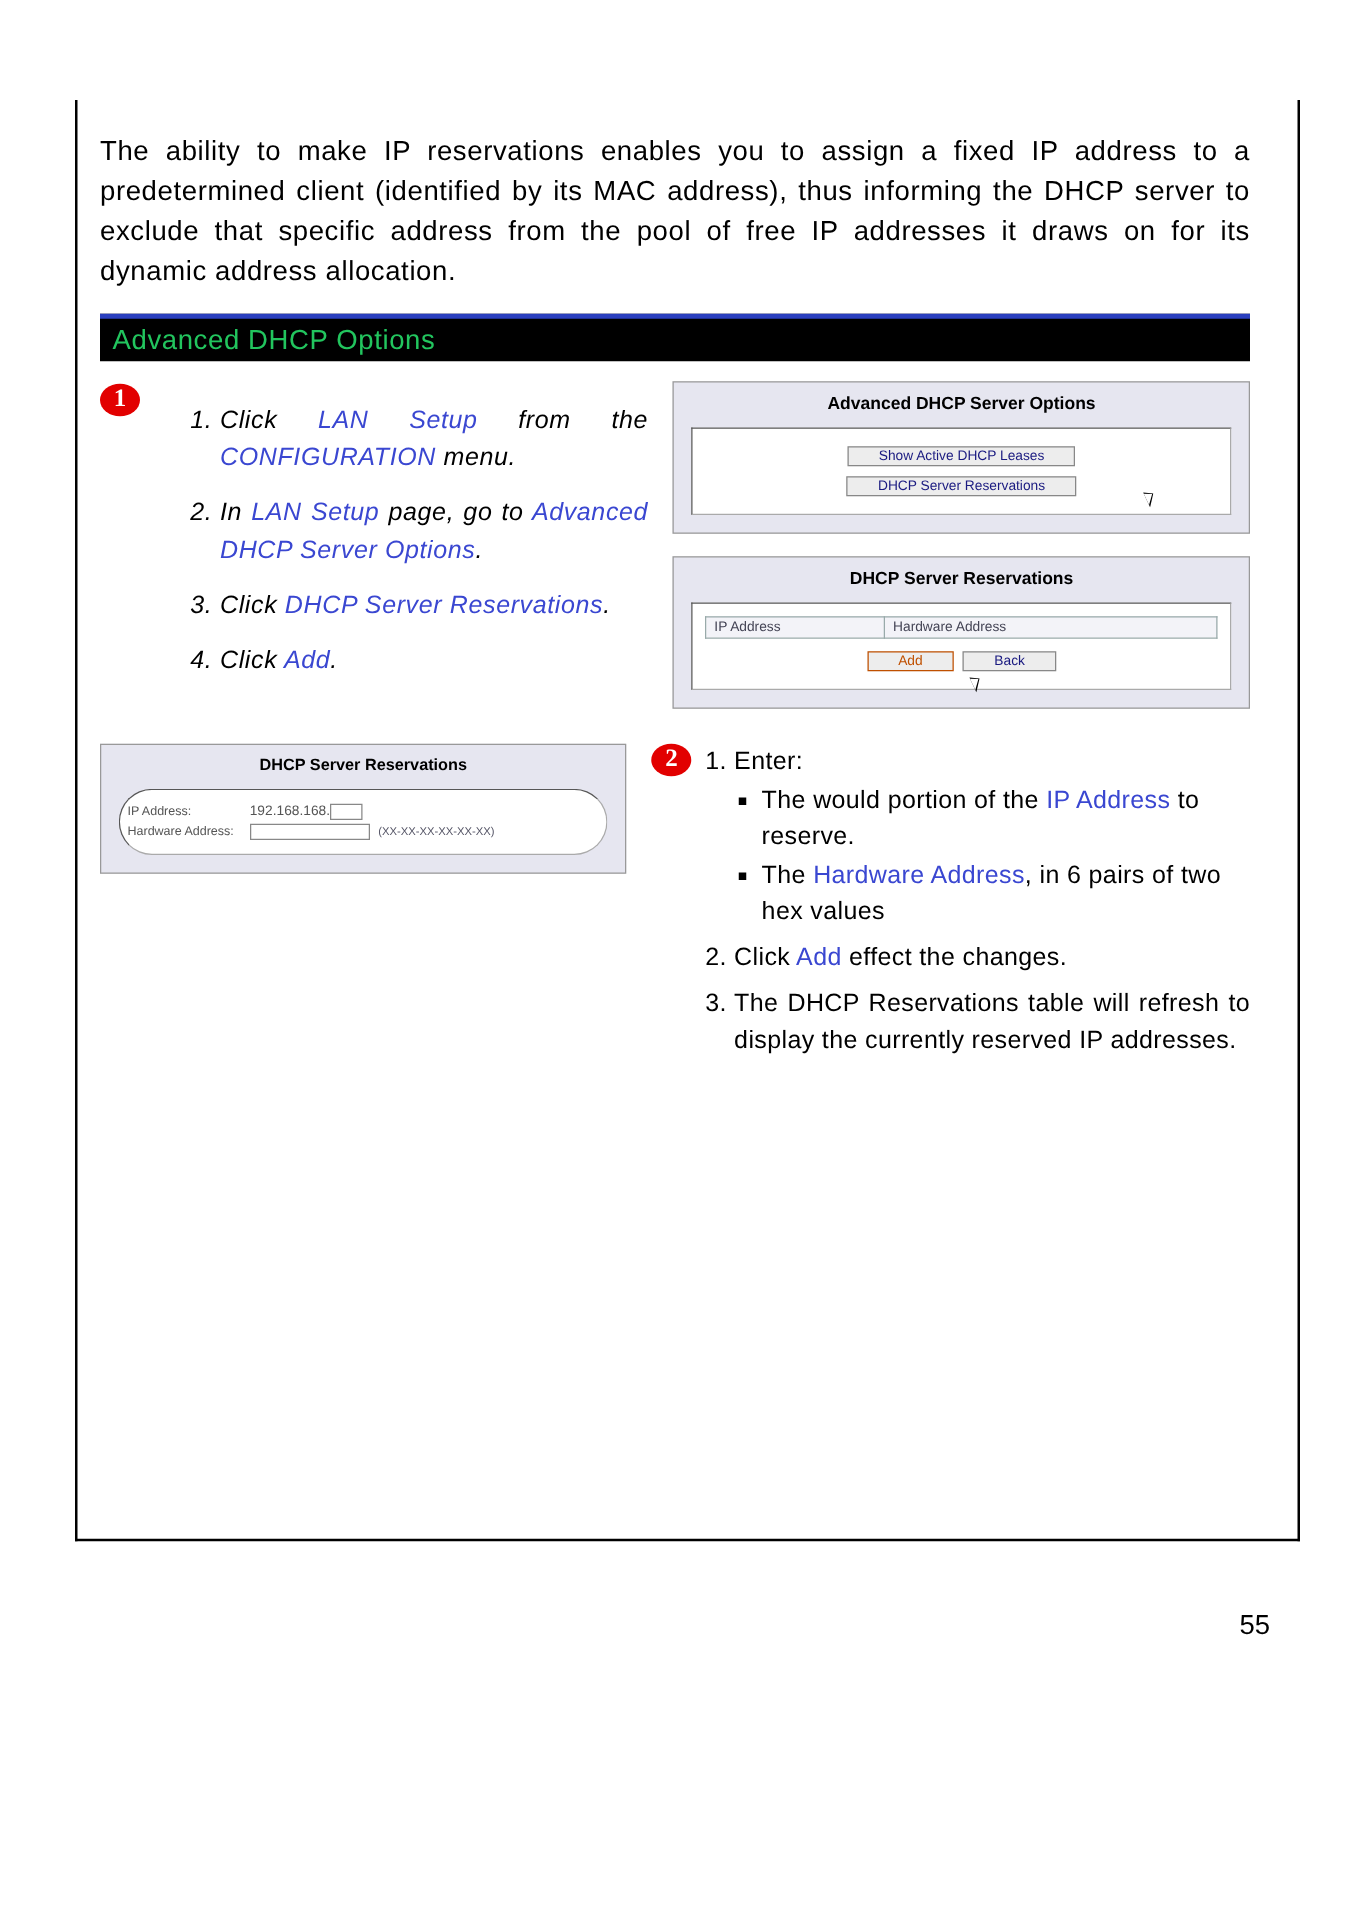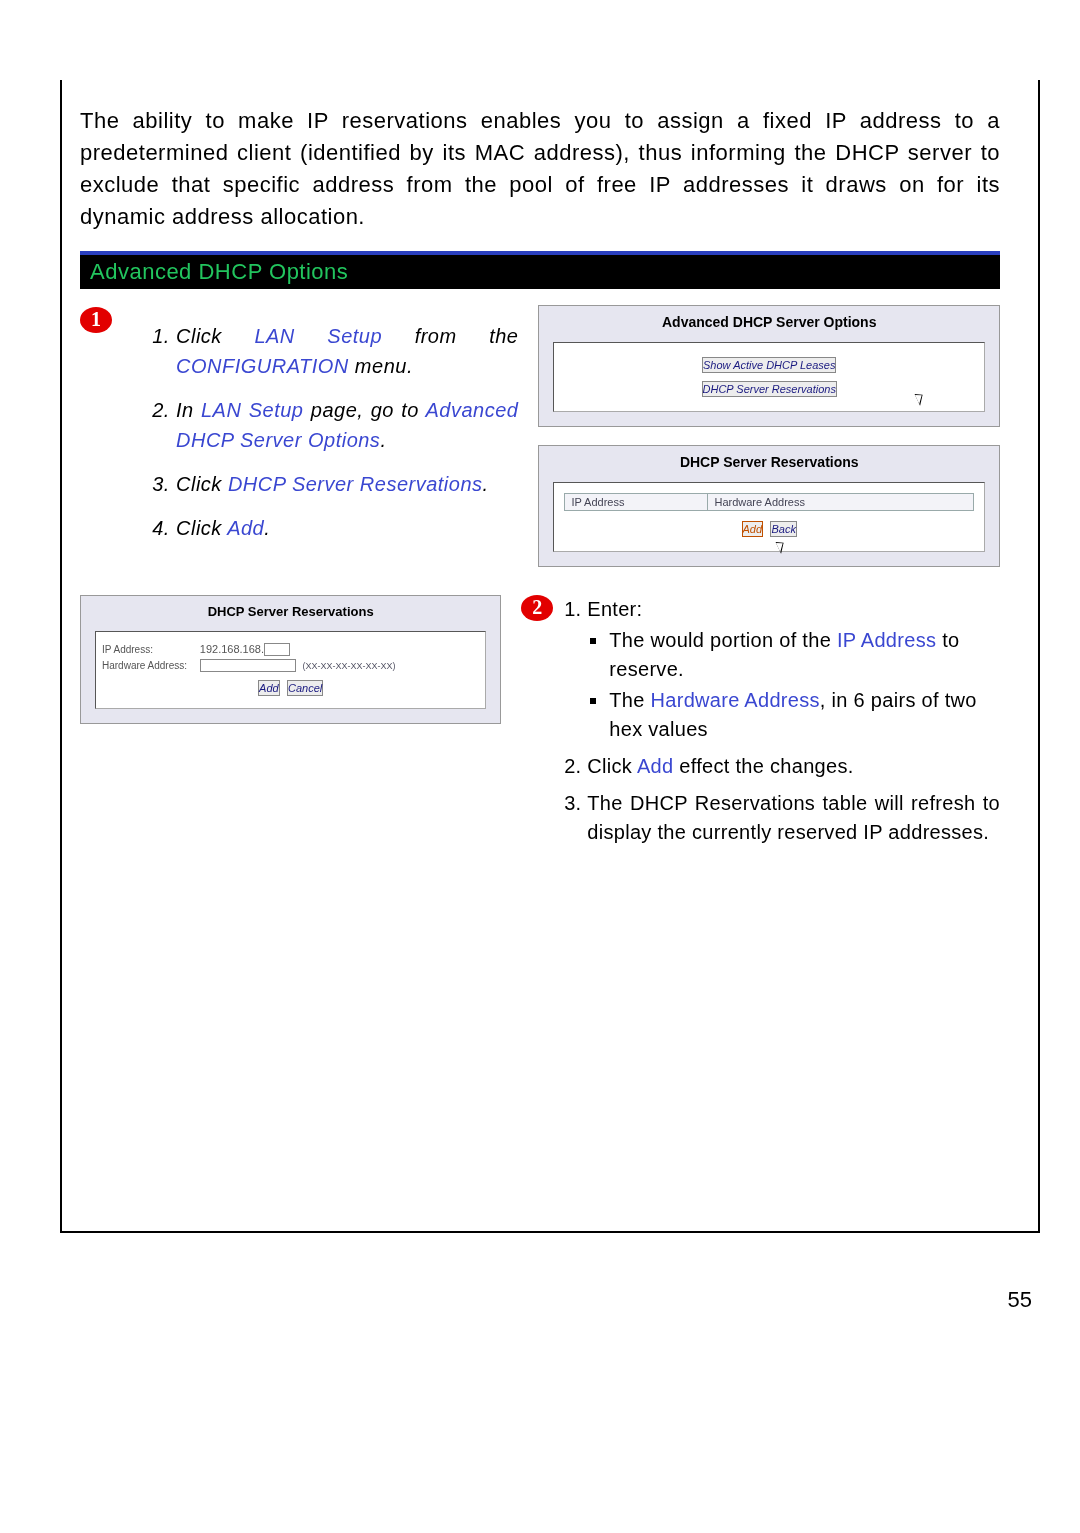--- a/index.html
+++ b/index.html
@@ -123,25 +123,24 @@
   .panel .inner {
     background: #fff;
     border: 1px inset #aaa;
     padding: 10px;
     text-align: center;
   }
   .panel .btn {
     display: inline-block;
     background: #ededed;
     border: 1px solid #888;
-    padding: 1px 0;
+    padding: 1px 24px;
     font-size: 11px;
     color: #1a1a80;
     margin: 4px 2px;
-    font-style: italic;
   }
   .panel .btn.active { color: #c05000; border-color:#c05000; }
   .panel table.cols {
     width: 100%;
     border-collapse: collapse;
     margin-bottom: 6px;
   }
   .panel table.cols th {
     border: 1px solid #9aa;
     background: #f3f3f8;
@@ -168,21 +167,21 @@
   .cursor::after{
     content:"";
     position:absolute; left:-7px; top:-3px;
     border-left:6px solid #fff;
     border-top:3px solid transparent;
     border-bottom:7px solid transparent;
   }
   .page-num {
     position: absolute;
     bottom: 220px;
-    right: 48px;
+    right: 64px;
     font-size: 22px;
   }
   .second-block {
     display:flex;
     gap:20px;
     margin-top:10px;
     align-items:flex-start;
   }
   .ptiny { font-size:11px; color:#555;}
 </style>
@@ -251,34 +250,30 @@
         </div>
       </div>
     </div>
 
     <div class="second-block">
       <div class="left-col" style="flex:0.88">
 
         <div class="panel" style="margin-top:0;">
           <div class="panel-title" style="font-size:13px;">DHCP Server Reservations</div>
           <div class="panel-body">
-            <div class="inner" style="text-align:left; padding:8px 6px;">
+            <div class="inner" style="text-align:left; padding:8px 6px;border-radius:30px;">
               <div class="form-row">
                 <label>IP Address:</label>
                 <span class="ptiny">192.168.168.</span><input type="text" style="width: 20px;">
               </div>
               <div class="form-row">
                 <label>Hardware Address:</label>
                 <input type="text" style="">
                 <span class="hint">(XX-XX-XX-XX-XX-XX)</span>
               </div>
-              <div style="text-align:center; margin-top:4px;">
-                <span class="btn">Add</span>
-                <span class="btn">Cancel</span>
-              </div>
             </div>
           </div>
         </div>
       </div>
 
       <div class="right-col" style="flex:1; position:relative;">
         <span class="step-badge" style="left:0; top:0;">2</span>
         <ol class="steps2">
           <li>
             <span>Enter:</span>

